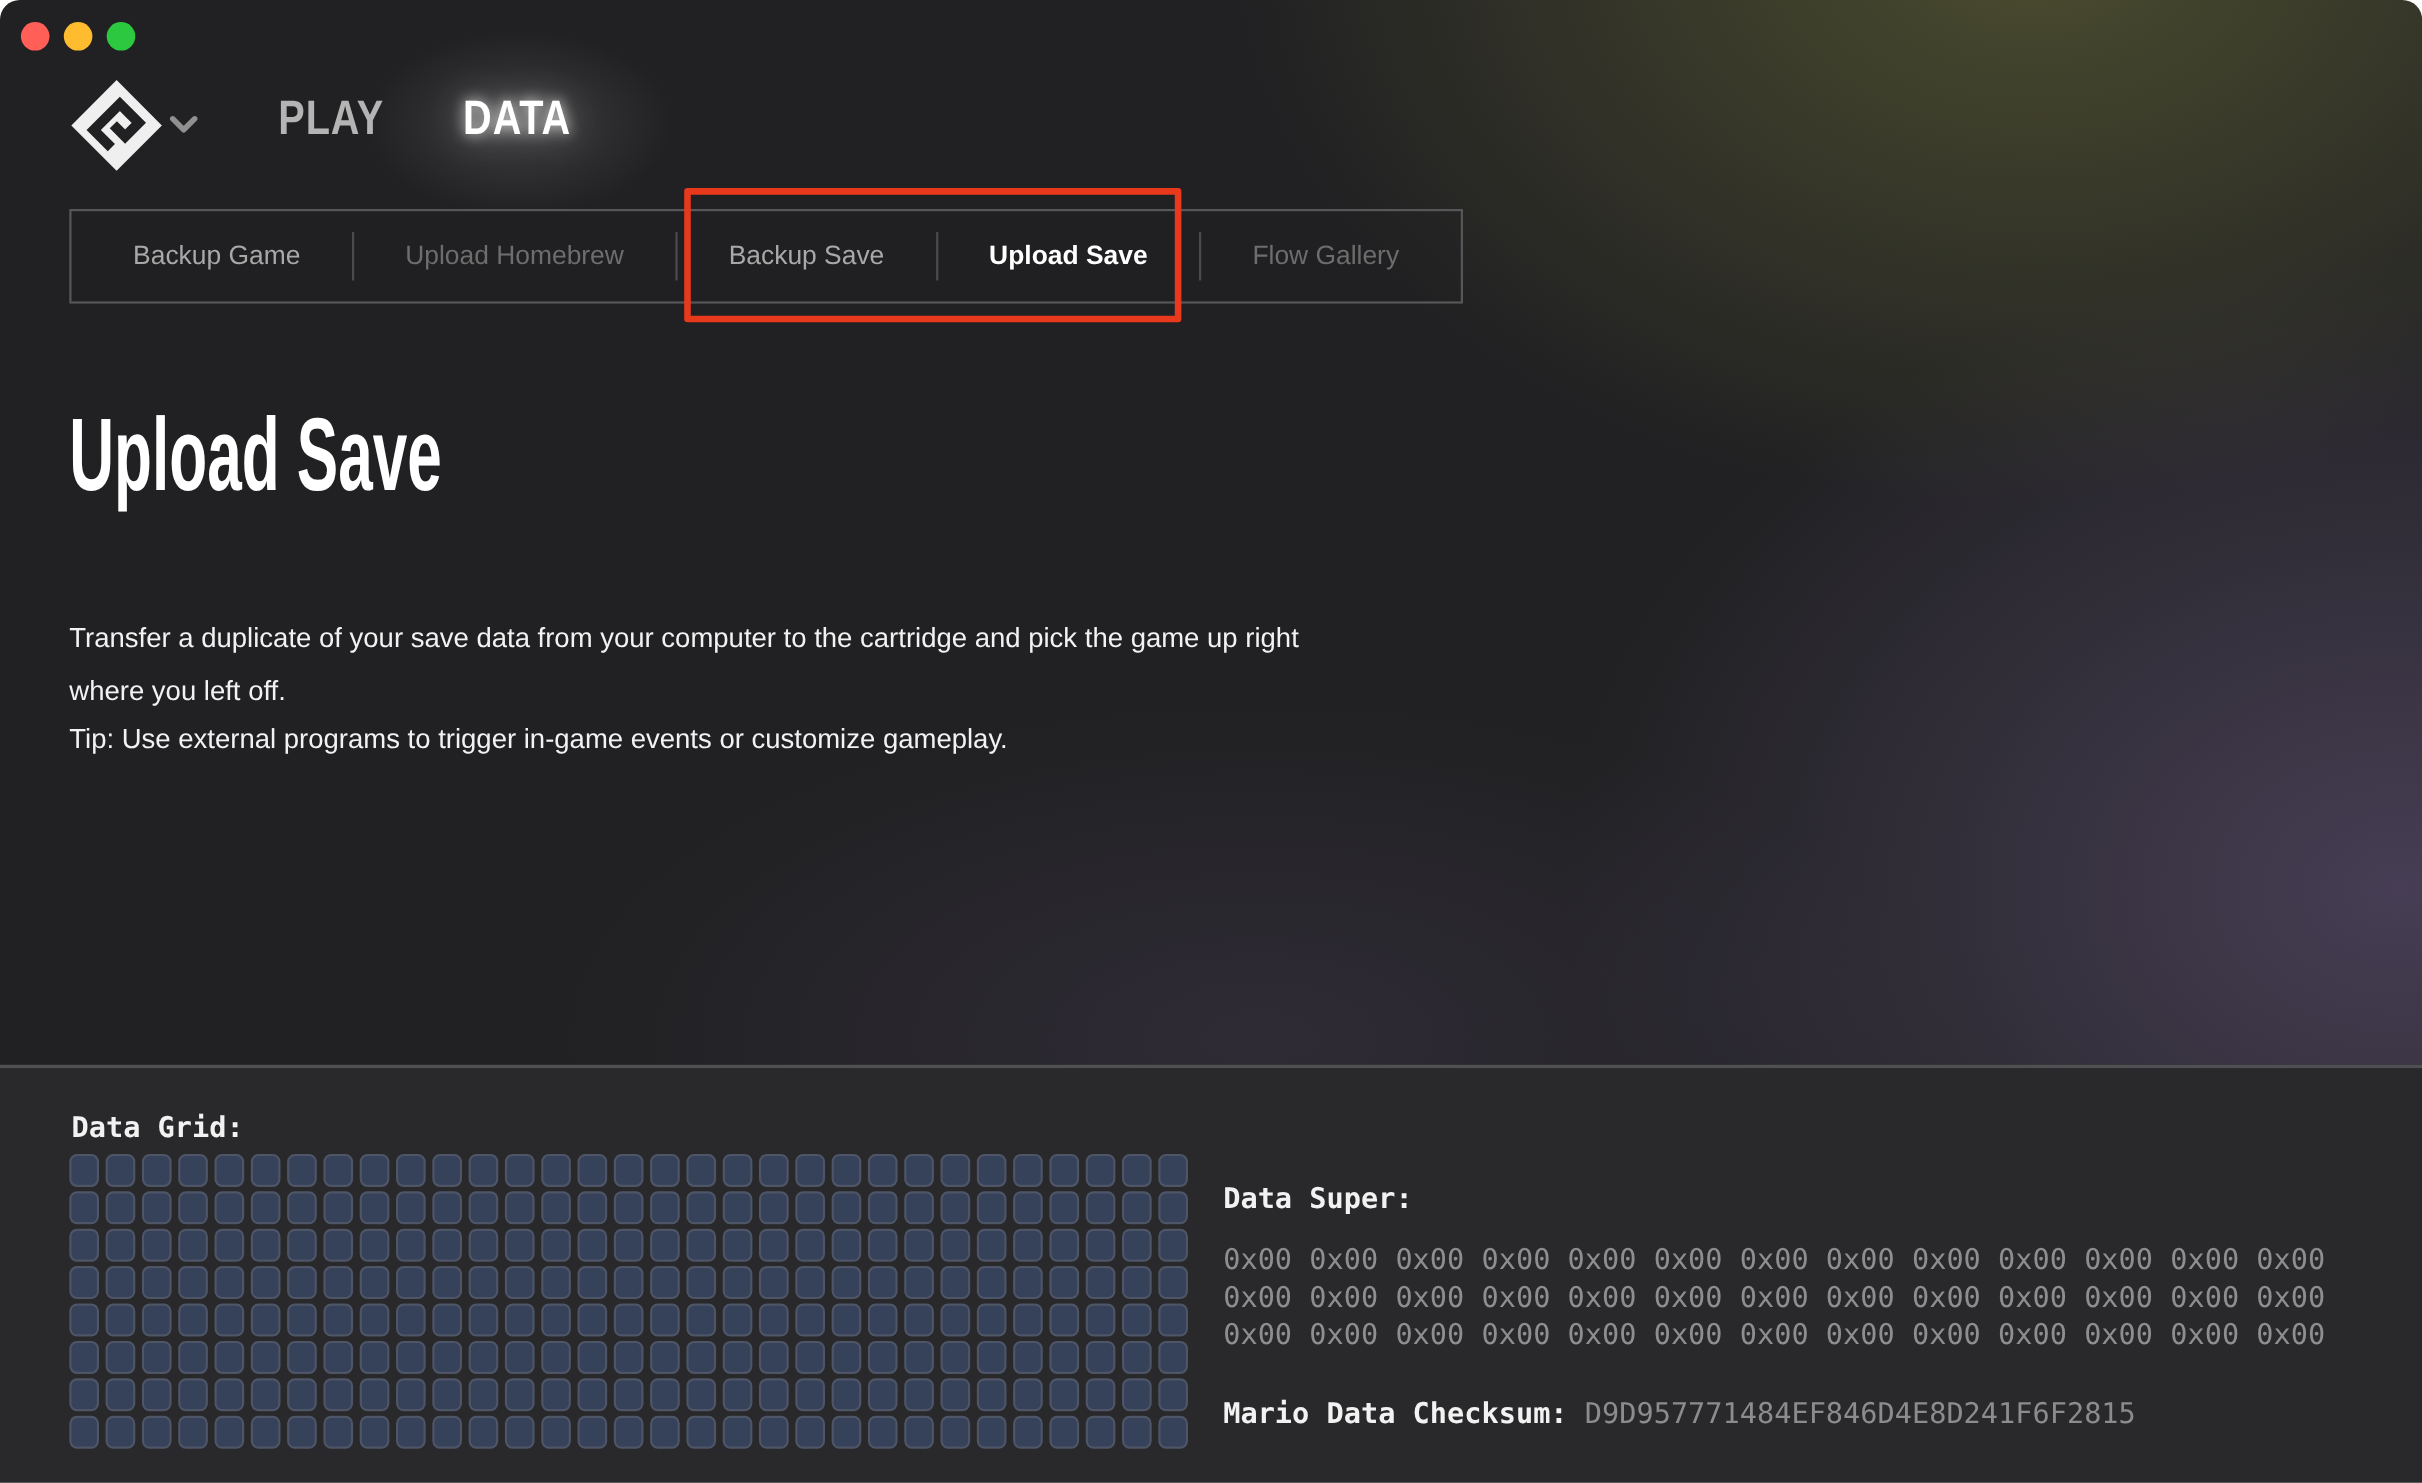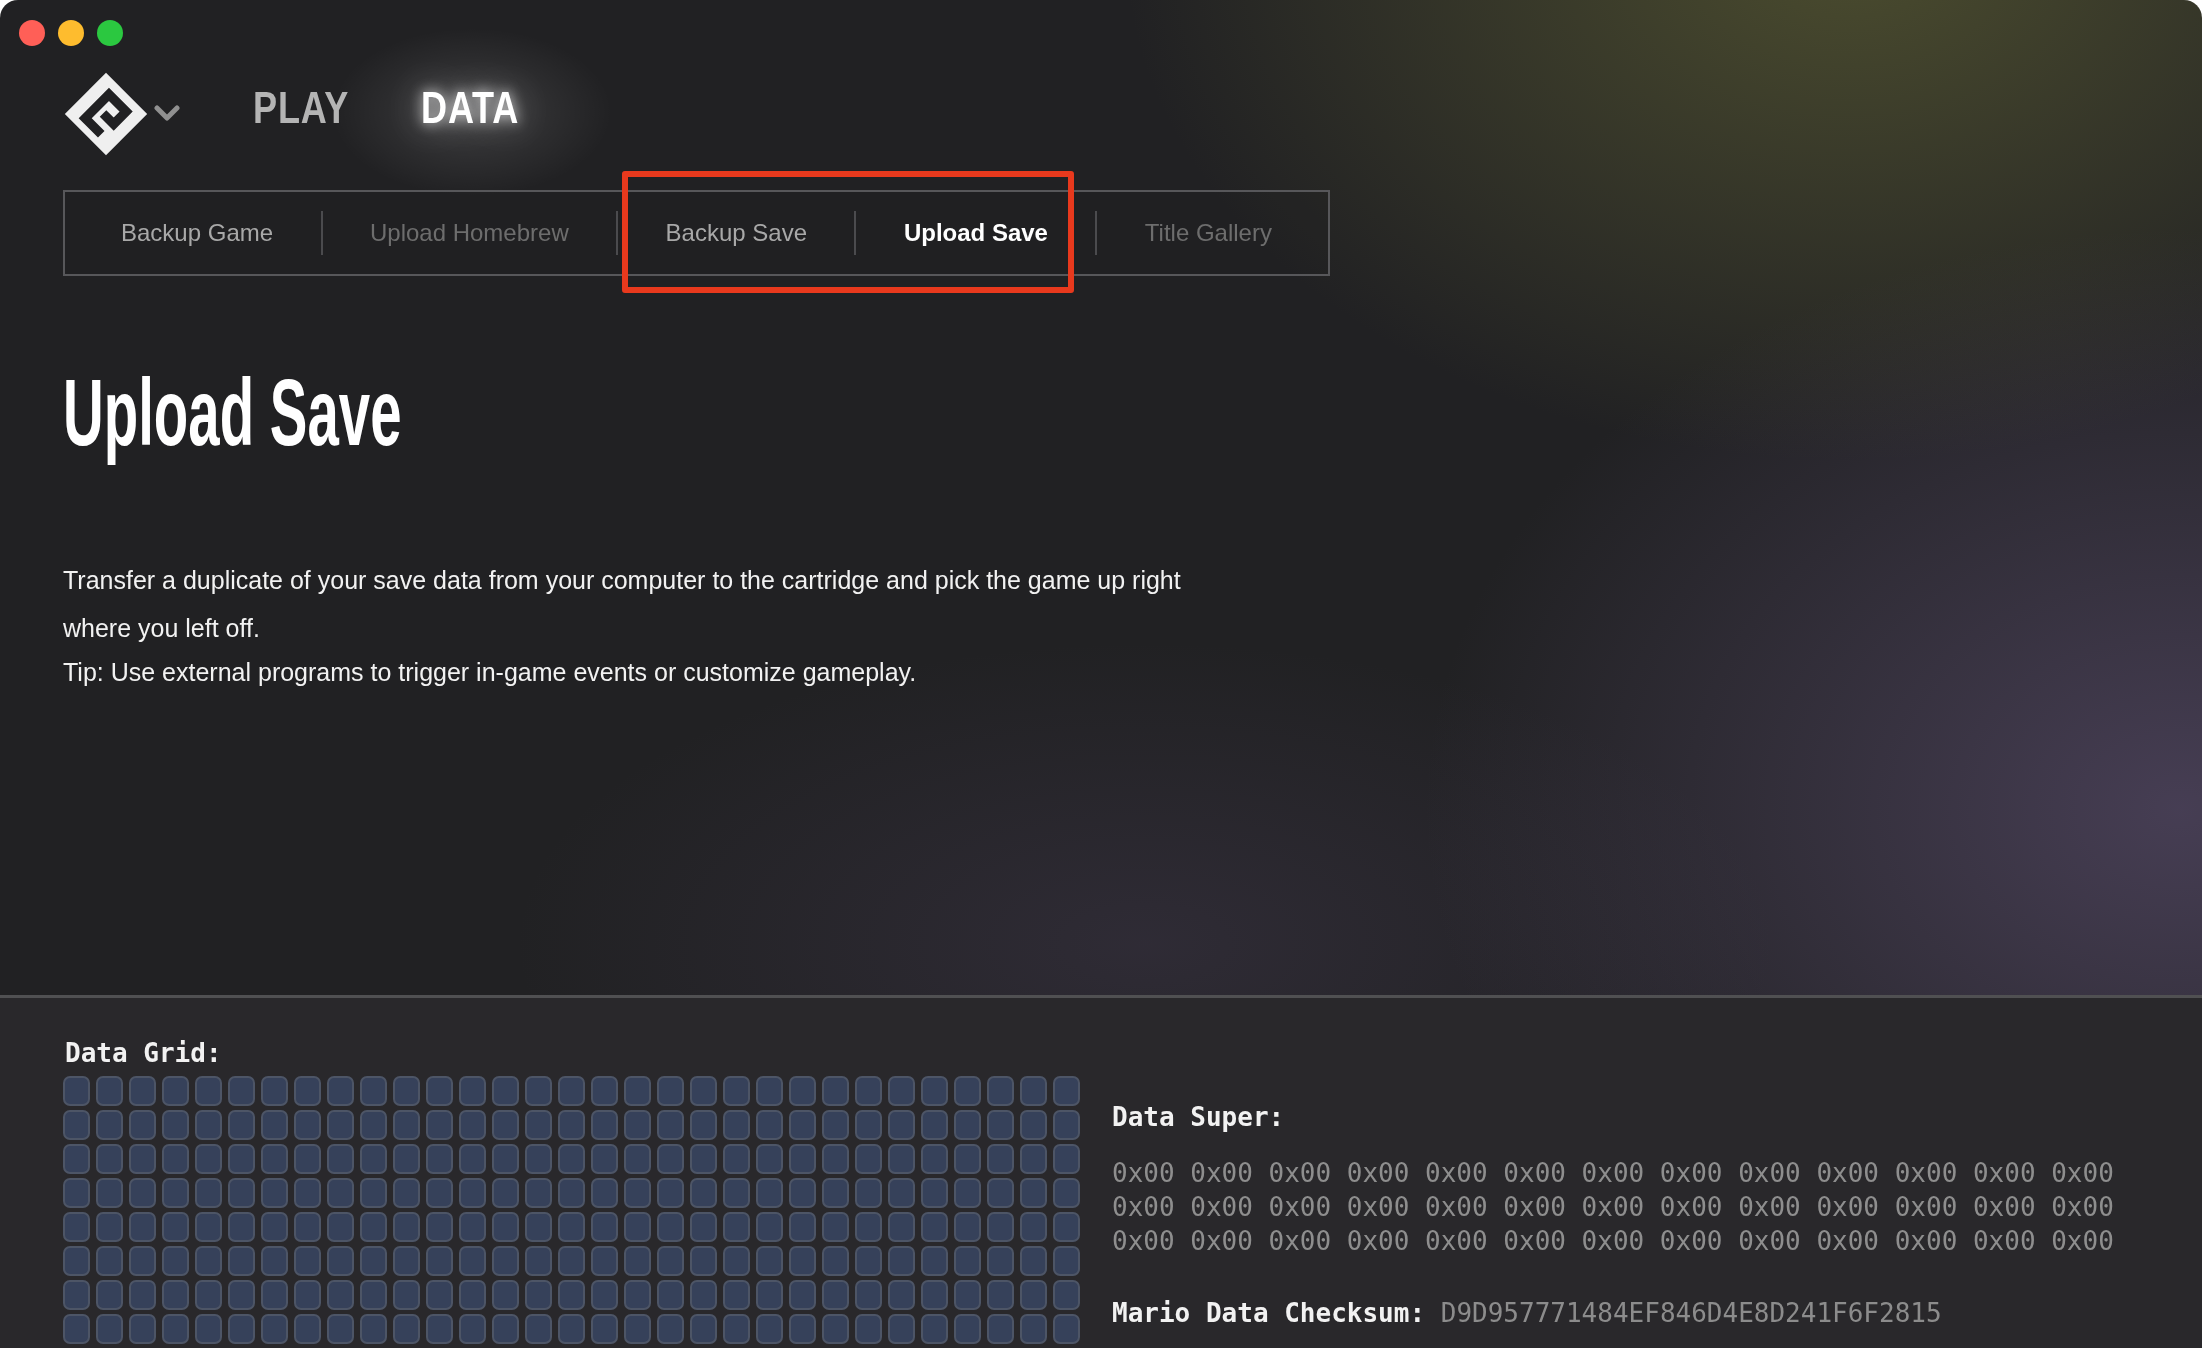--- a/index.html
+++ b/index.html
@@ -64,21 +64,21 @@
   .start-btn{
     position:absolute;left:63px;top:782px;width:320px;height:86px;
     background:#4c45a0;border:none;border-radius:10px;
     color:#ffffff;font-family:"Liberation Sans",sans-serif;
     font-size:27px;font-weight:700;letter-spacing:2px;
     box-shadow:0 10px 18px rgba(0,0,0,.35);cursor:pointer;
   }
   
   .panel{
     position:absolute;left:0;right:0;top:968px;bottom:0;
-    background:#29282b;border-top:3px solid #505052;box-sizing:border-box;margin-top:27px;
+    background:#29282b;border-top:3px solid #505052;box-sizing:border-box;
   }
   .mono{font-family:"DejaVu Sans Mono","Liberation Mono",monospace;}
   .panel-label{color:#f2f2f2;font-weight:700;font-size:26px;}
   .panel-value{color:#8c8c8c;font-weight:400;font-size:26px;}
   .grid-label{position:absolute;left:65px;top:40px;}
   .data-grid{
     position:absolute;left:63px;top:78px;
     display:grid;grid-template-columns:repeat(31,27px);grid-auto-rows:30px;
     gap:4px 6px;
   }
@@ -120,21 +120,21 @@
 
   <nav class="tabbar">
       <span class="tab normal">Backup Game</span>
       <div class="tab-divider"></div>
       <span class="tab dim">Upload Homebrew</span>
       <div class="tab-divider"></div>
       <span class="tab normal">Backup Save</span>
       <div class="tab-divider"></div>
       <span class="tab active">Upload Save</span>
       <div class="tab-divider"></div>
-      <span class="tab dim">Title Gallery</span>
+      <span class="tab dim">Flow Gallery</span>
     </nav>
 
   <div class="red-box"></div>
 
   <h1 class="page-title">Upload Save</h1>
 
   <p class="desc">Transfer a duplicate of your save data from your computer to the cartridge and pick the game up right where you left off.</p>
 
   <p class="tip">Tip: Use external programs to trigger in-game events or customize gameplay.</p>
 

